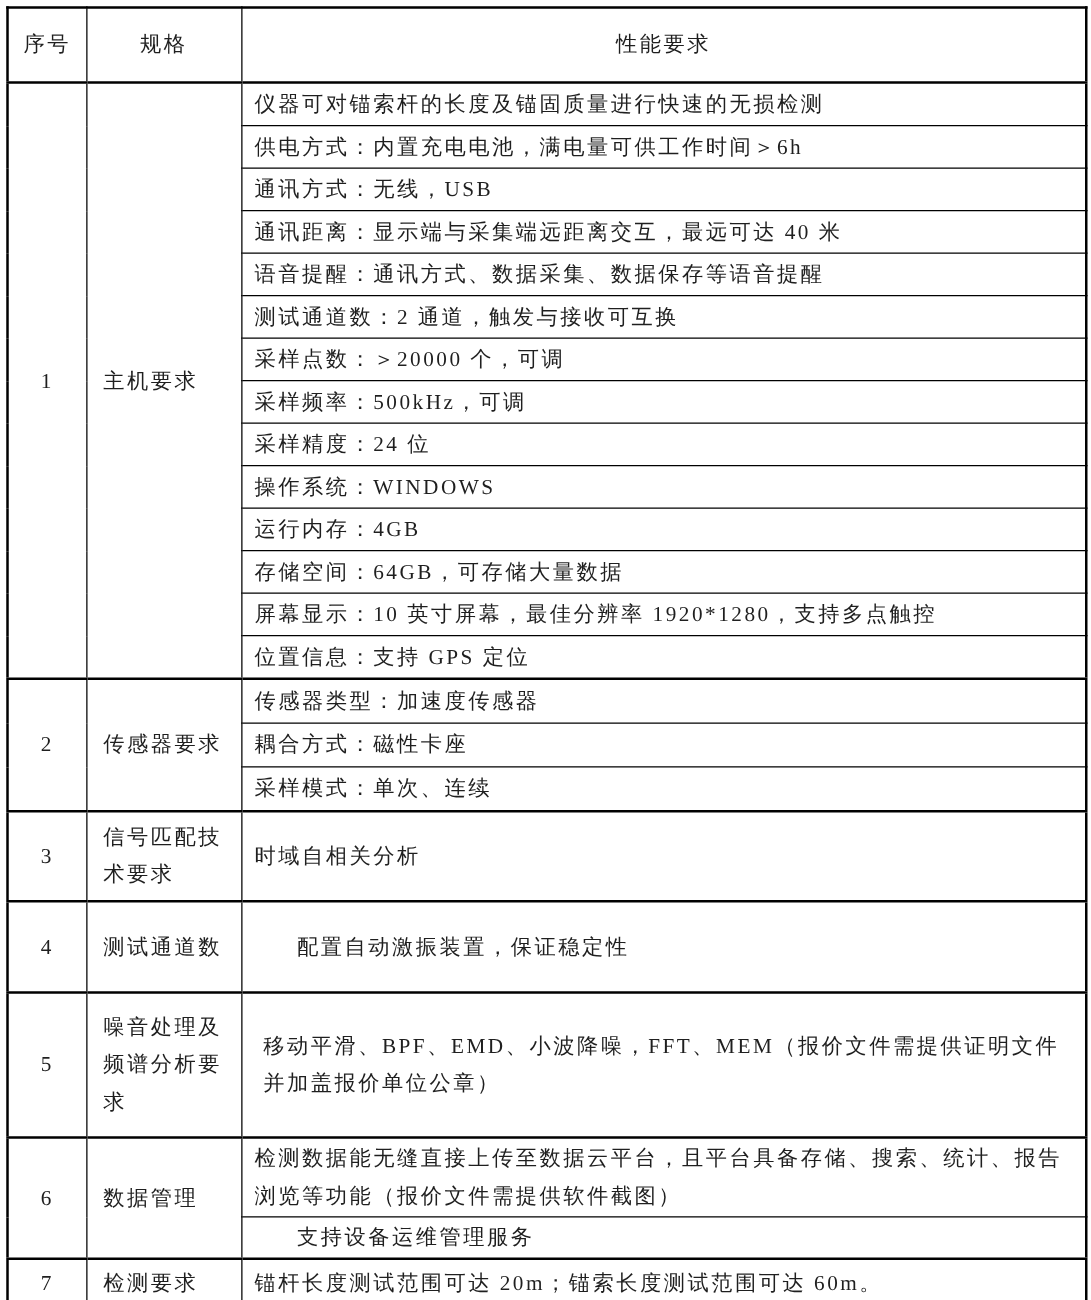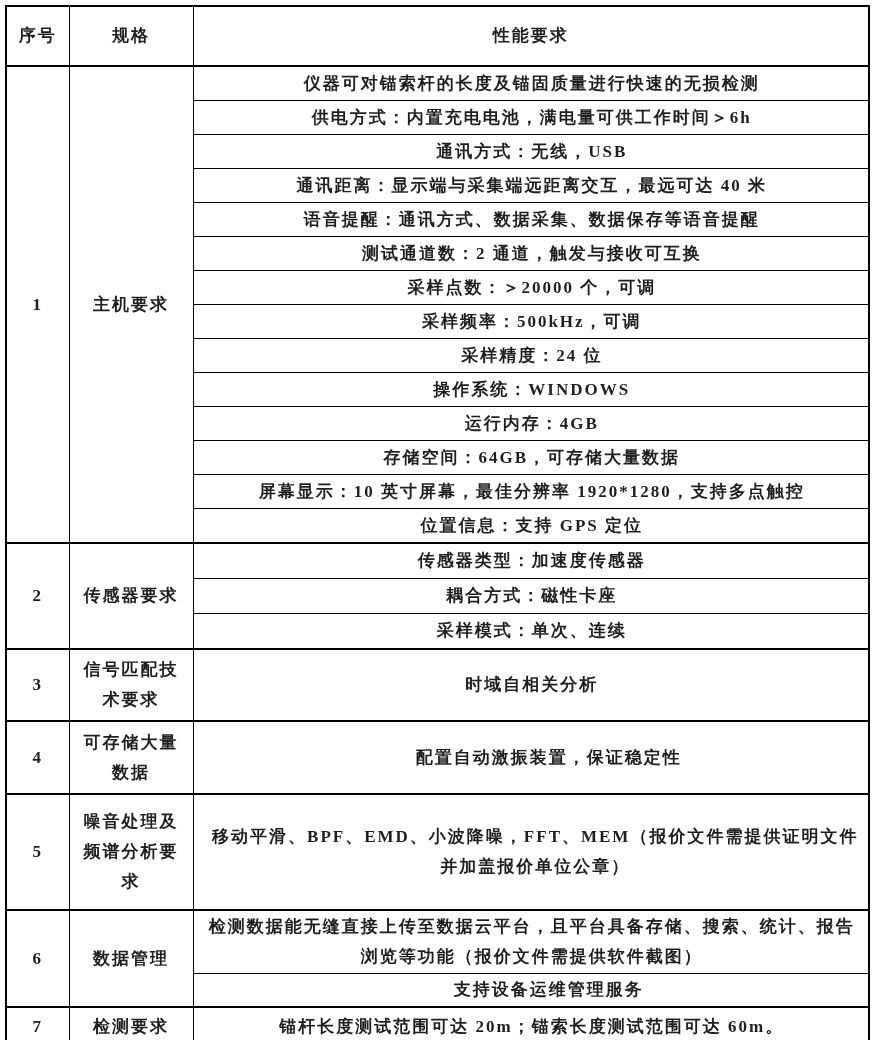--- a/index.html
+++ b/index.html
@@ -18,42 +18,41 @@
     width: 863px;
     table-layout: fixed;
     border-collapse: collapse;
     border: 2px solid #000000;
     font-size: 17px;
     letter-spacing: 2px;
   }
   .spec-table th,
   .spec-table td {
     border: 1px solid #000000;
-    font-weight: bold;
+    font-weight: normal;
     line-height: 30px;
     vertical-align: middle;
     overflow: hidden;
   }
   .spec-table thead th {
     height: 56px;
     text-align: center;
     border-bottom-width: 2px;
   }
   tbody.row-group > tr:first-child > td {
     border-top-width: 2px;
   }
   td.cell-index {
     text-align: center;
   }
   td.cell-spec {
-    text-align: center;
     padding: 0 13px;
   }
   td.cell-req {
-    text-align: center;
+    text-align: left;
     padding: 1px 8px 1px 10px;
   }
   tr.sub-row-31 > td.cell-req { height: 31px; }
   tr.sub-row-32 > td.cell-req { height: 32px; margin-left: 13px; }
   tr.row-h68  > td.cell-req { height: 68px; }
   tr.row-h69  > td.cell-req { height: 69px; padding-left: 44px; }
   tr.row-h112 > td.cell-req { height: 112px; padding-left: 17px; }
   tr.row-h58  > td.cell-req { height: 58px; }
   tr.row-h30  > td.cell-req { height: 30px; padding-left: 44px; }
   tr.row-h35  > td.cell-req { height: 35px; }
@@ -141,21 +140,21 @@
     <tr class="row-h68">
       <td class="cell-index">3</td>
       <td class="cell-spec">信号匹配技术要求</td>
       <td class="cell-req">时域自相关分析</td>
     </tr>
   </tbody>
 
   <tbody class="row-group">
     <tr class="row-h69">
       <td class="cell-index">4</td>
-      <td class="cell-spec">可存储大量数据</td>
+      <td class="cell-spec">测试通道数</td>
       <td class="cell-req">配置自动激振装置，保证稳定性</td>
     </tr>
   </tbody>
 
   <tbody class="row-group">
     <tr class="row-h112">
       <td class="cell-index">5</td>
       <td class="cell-spec">噪音处理及频谱分析要求</td>
       <td class="cell-req">移动平滑、BPF、EMD、小波降噪，FFT、MEM（报价文件需提供证明文件并加盖报价单位公章）</td>
     </tr>

